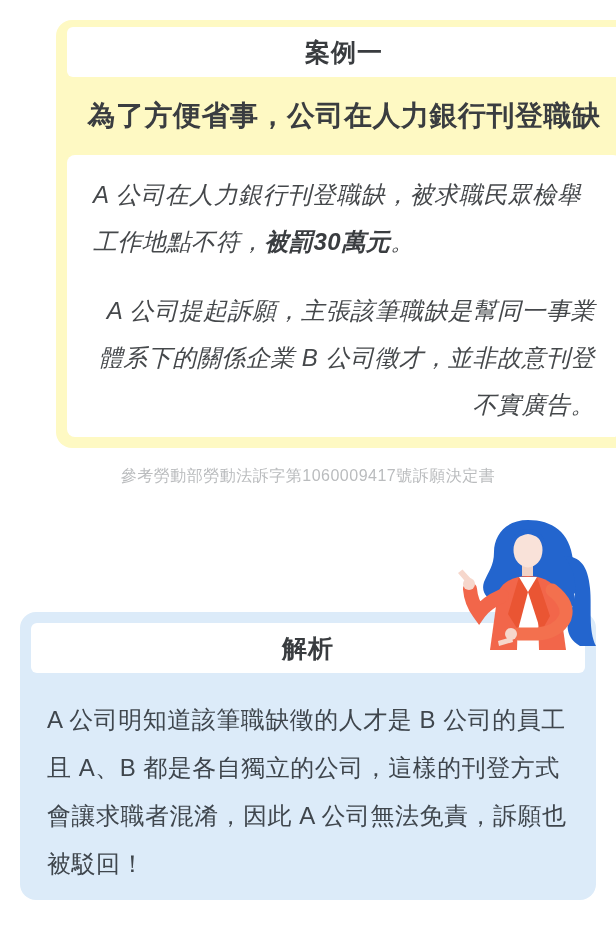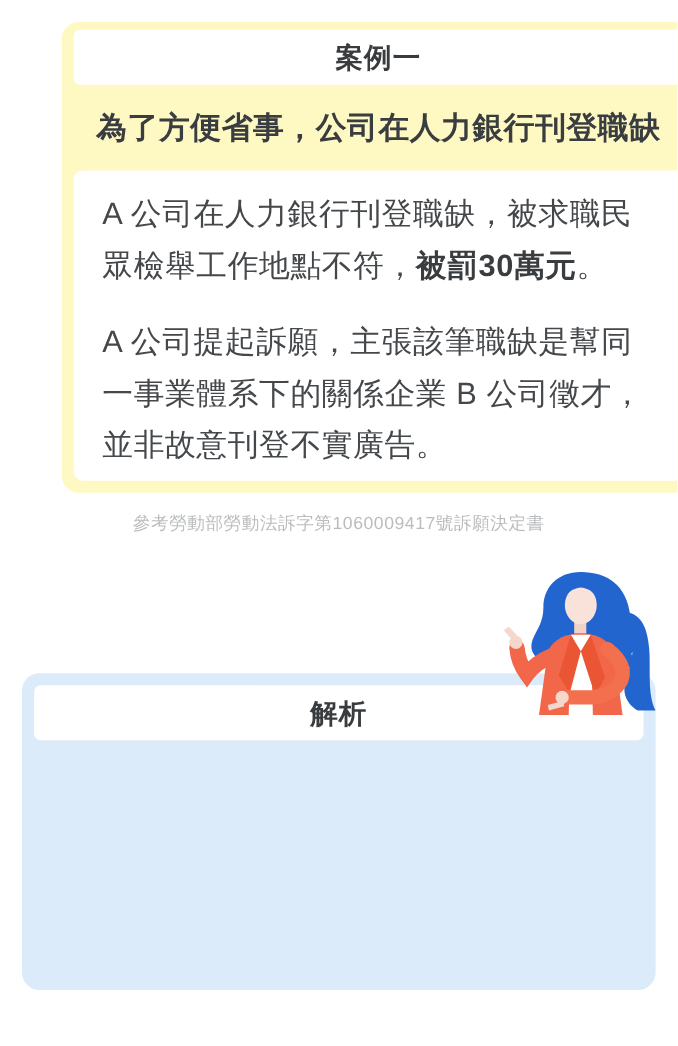--- a/index.html
+++ b/index.html
@@ -24,23 +24,23 @@
     position:absolute;left:11px;right:11px;top:57px;height:78px;
     display:flex;align-items:center;justify-content:center;
     font-size:28px;font-weight:bold;color:#3A3D40;letter-spacing:0.5px;white-space:nowrap;
   }
   .case-body{
     position:absolute;left:11px;right:11px;top:135px;bottom:11px;
     background:#ffffff;border-radius:8px;
     padding:16px 26px;box-sizing:border-box;
   }
   .case-body p{
-    margin:0 0 22px 0;font-size:28px;line-height:47px;color:#45484B;letter-spacing:0.5px;
+    margin:0 0 22px 0;font-size:24px;line-height:47px;color:#45484B;letter-spacing:0.5px;font-style:italic;
   }
-  .case-body p:last-child{margin-bottom:0;}
+  .case-body p:last-child{margin-bottom:0;text-align:right;}
   .case-body b{color:#3A3D40;}
   
   .reference{
     position:absolute;left:0;top:466px;width:616px;text-align:center;
     font-size:16px;color:#BABCBE;letter-spacing:0.5px;
   }
   
   .analysis-card{
     position:absolute;left:20px;top:612px;width:576px;height:288px;
     background:#DCEBF9;border-radius:16px;
@@ -104,15 +104,16 @@
 
     <path d="M106,72 Q124,86 119,100 Q112,114 92,116 L72,116" fill="none" stroke="#F3704E" stroke-width="13" stroke-linecap="round"></path>
     <circle cx="65" cy="116" r="6" fill="#F6D7CC"></circle>
     <path d="M66,119 L52,123 L53,128 L67,124 Z" fill="#F6D7CC"></path>
   </svg>
 
   <section class="analysis-card">
     <div class="card-header">
       <span class="title">解析</span>
     </div>
+    <div class="analysis-body">A 公司明知道該筆職缺徵的人才是 B 公司的員工且 A、B 都是各自獨立的公司，這樣的刊登方式會讓求職者混淆，因此 A 公司無法免責，訴願也被駁回！</div>
   </section>
 
 </div>
 
 </body></html>

